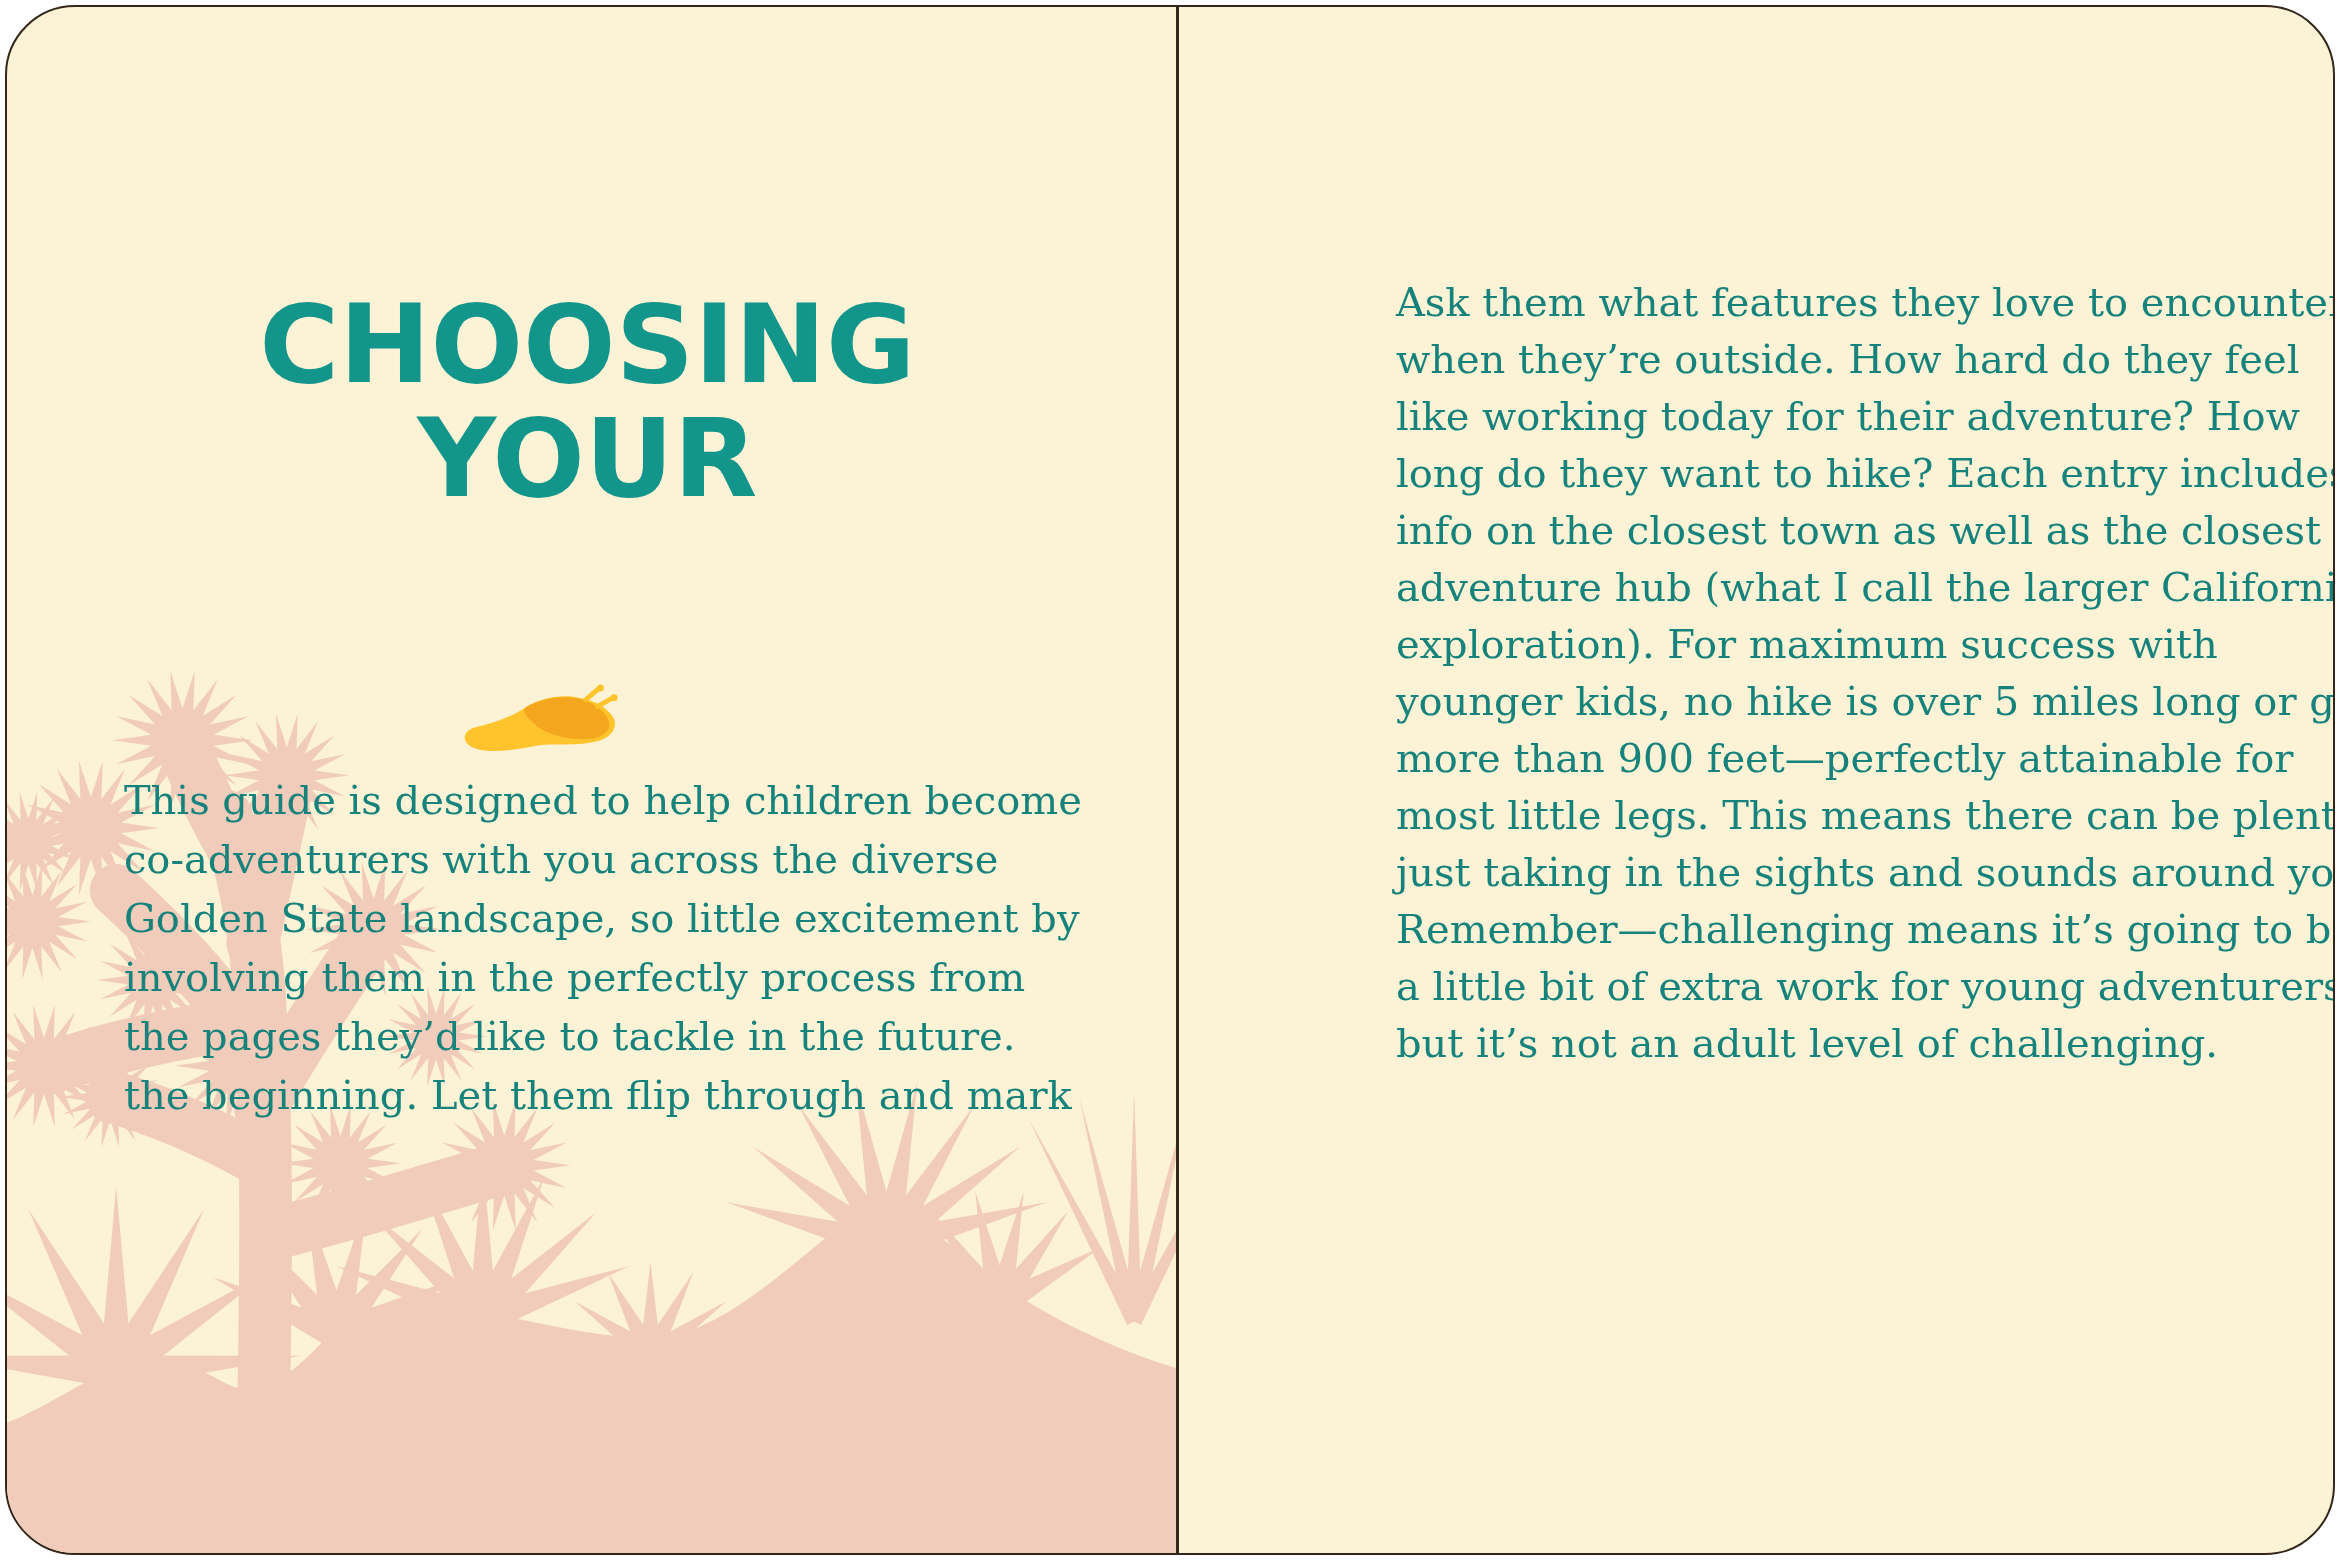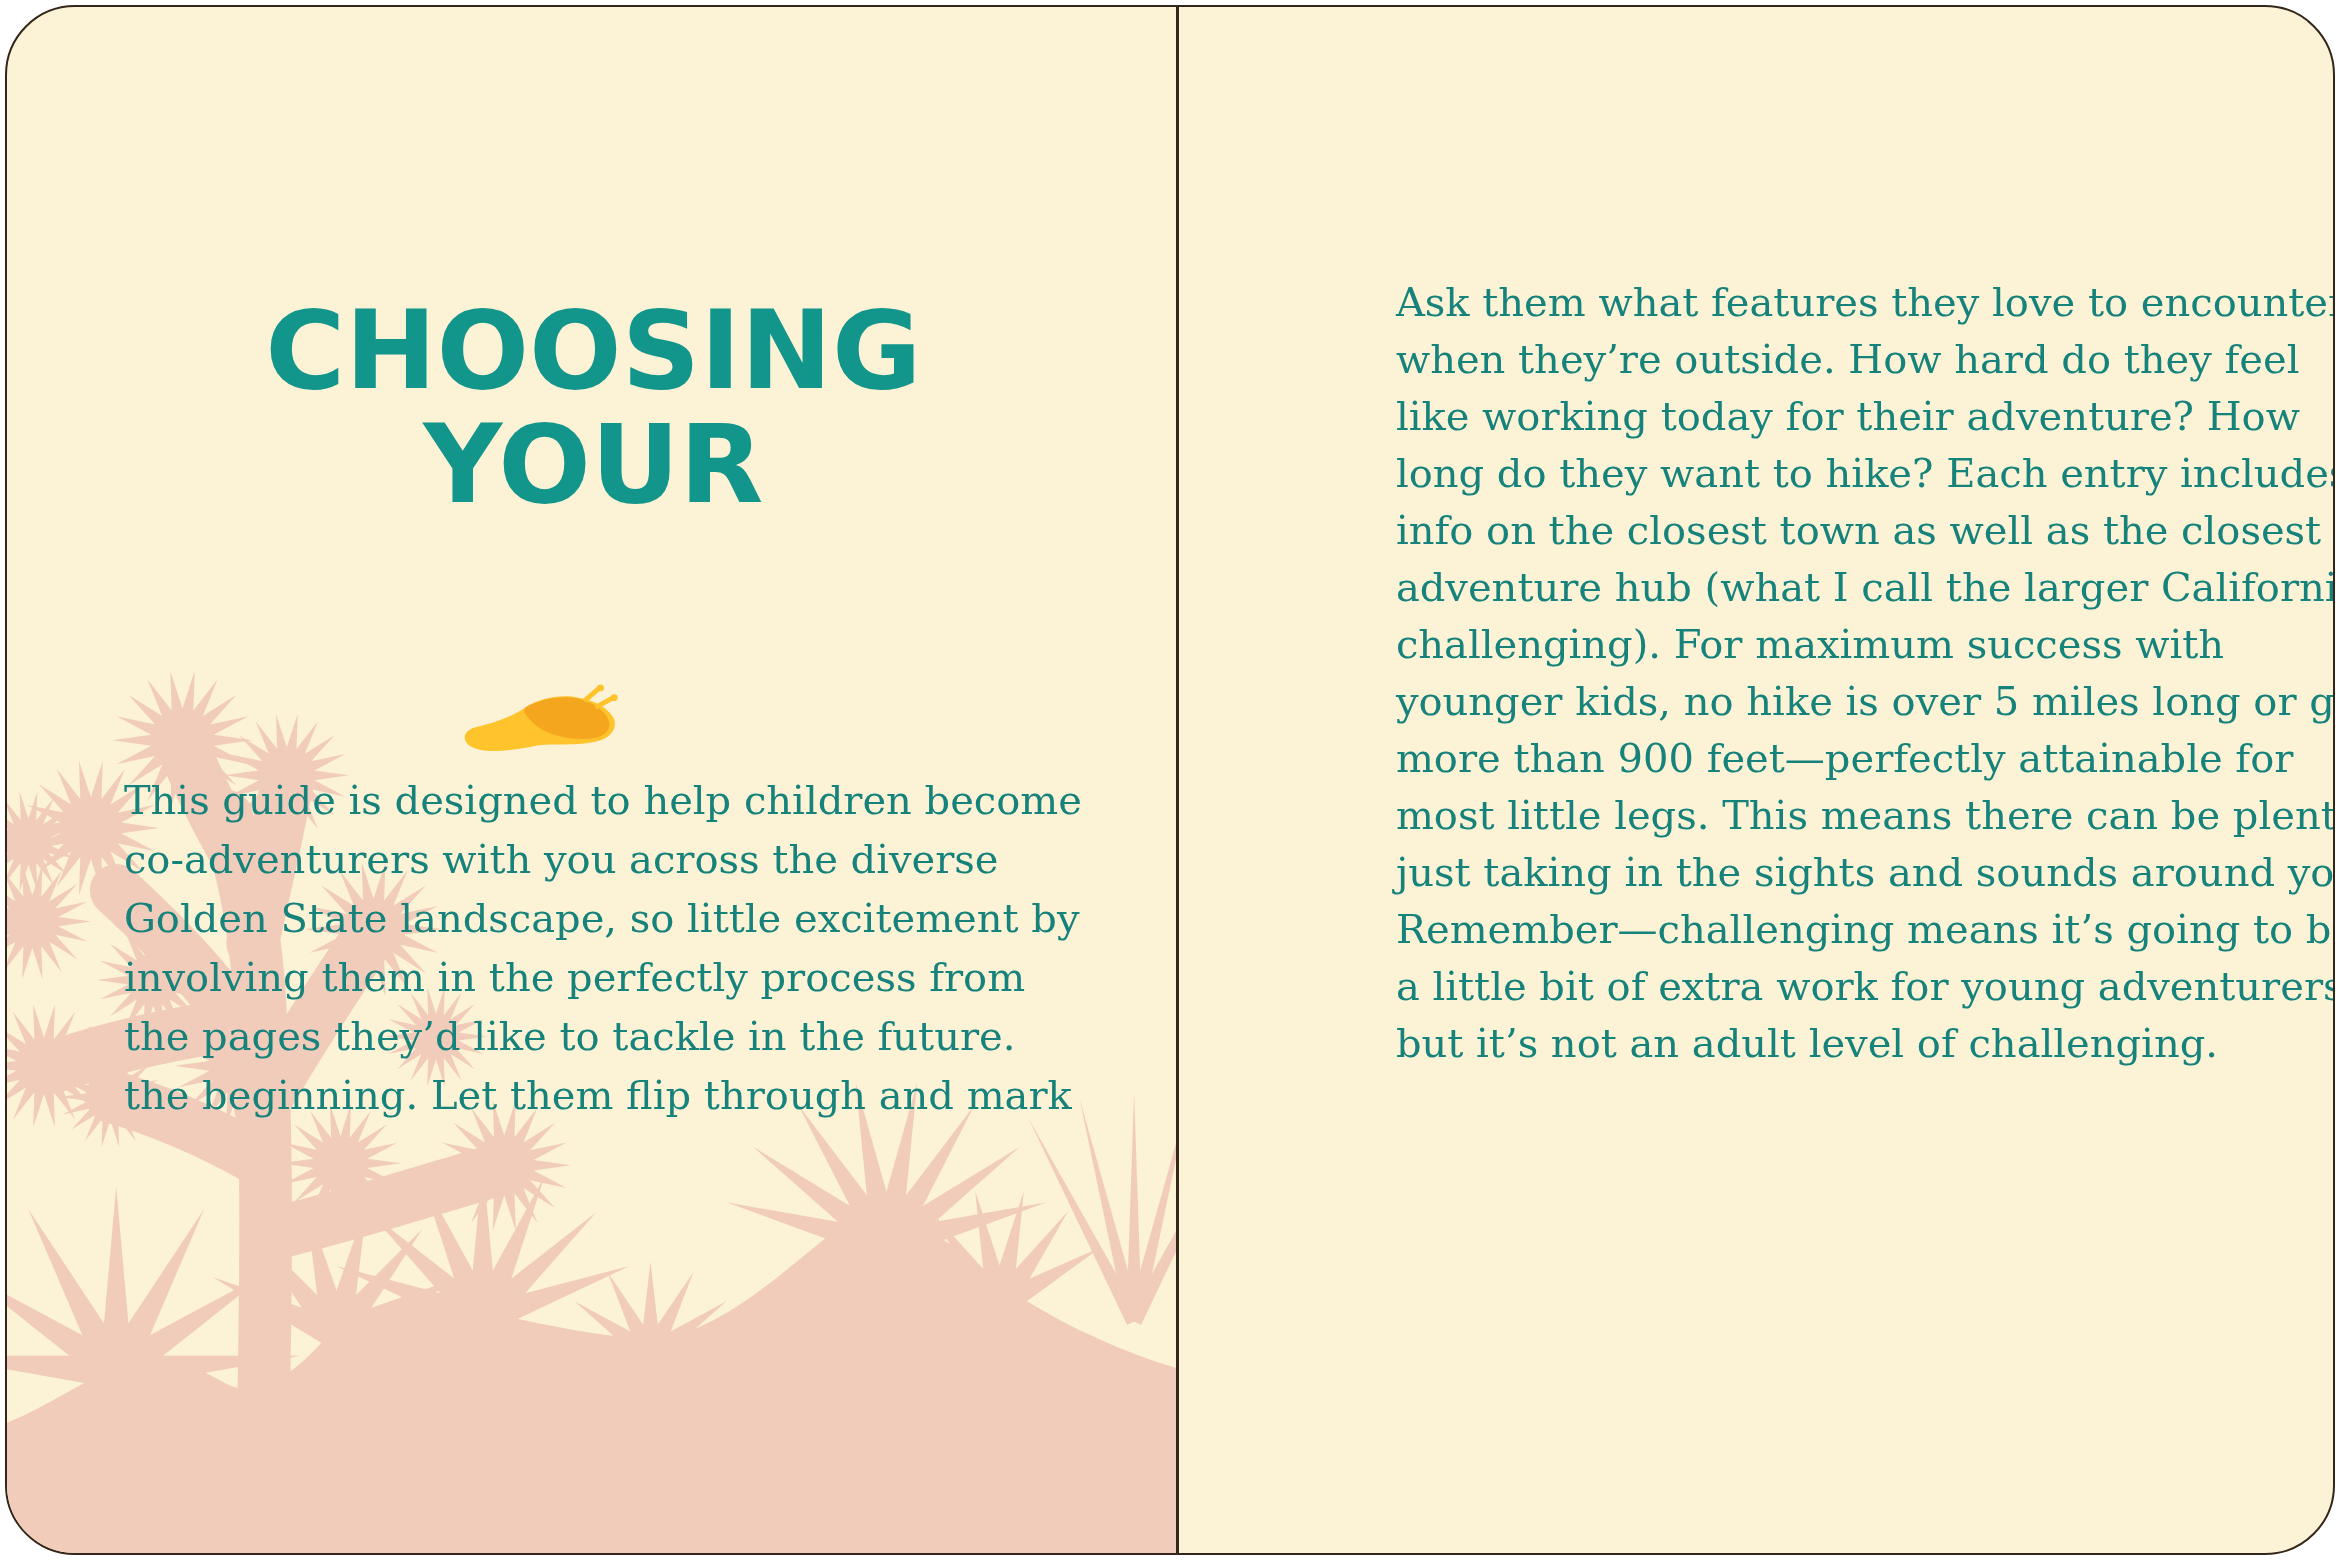--- a/index.html
+++ b/index.html
@@ -18,21 +18,21 @@
     border:2.9px solid var(--edge-line);
     border-radius:70px;
     overflow:hidden;
   }
   .page{position:absolute;top:0;bottom:0;}
   .page-left{left:0;width:1169px;}
   .page-right{left:1172px;right:0;}
   .spine{position:absolute;top:0;bottom:0;left:1169px;width:2.9px;background:var(--edge-line);}
   .decor-left{position:absolute;left:0;top:0;width:1169px;height:1560px;}
   .title{
-    position:absolute;left:88px;top:281px;width:985px;margin:6px;
+    position:absolute;left:88px;top:281px;width:985px;margin:0;
     text-align:center;
     font-family:"DejaVu Sans",sans-serif;font-weight:800;
     font-size:109px;line-height:114px;letter-spacing:0px;
     color:var(--title-teal);
   }
   .slug-wrap{position:absolute;left:454px;top:677px;width:161px;height:82px;}
   .para{
     font-family:"DejaVu Serif",serif;
     color:var(--body-teal);
     font-size:40px;line-height:59px;
@@ -168,21 +168,21 @@
   <div class="spine"></div>
 
   <div class="page page-right">
     <div class="para para-right">
       <div class="line">Ask them what features they love to encounter</div>
       <div class="line">when they’re outside. How hard do they feel</div>
       <div class="line">like working today for their adventure? How</div>
       <div class="line">long do they want to hike? Each entry includes</div>
       <div class="line">info on the closest town as well as the closest</div>
       <div class="line">adventure hub (what I call the larger Californian</div>
-      <div class="line">challenging). For maximum success with</div>
+      <div class="line">exploration). For maximum success with</div>
       <div class="line">younger kids, no hike is over 5 miles long or gains</div>
       <div class="line">more than 900 feet—perfectly attainable for</div>
       <div class="line">most little legs. This means there can be plenty</div>
       <div class="line">just taking in the sights and sounds around you.</div>
       <div class="line">Remember—challenging means it’s going to be</div>
       <div class="line">a little bit of extra work for young adventurers,</div>
       <div class="line">but it’s not an adult level of challenging.</div>
     </div>
   </div>
 </div>

